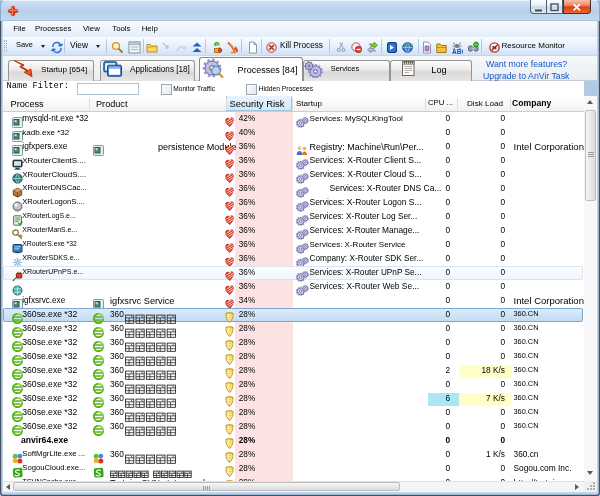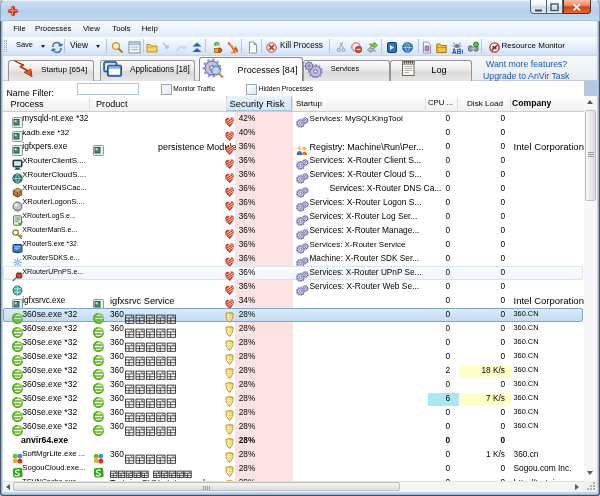--- a/index.html
+++ b/index.html
@@ -187,21 +187,21 @@
 <div class="abs" style="left:400px;top:60px;z-index:5;"><svg width="18" height="17" viewBox="0 0 18 17" style="">
         <rect x="2.5" y="1.5" width="11.5" height="14" fill="#fdfdf6" stroke="#70665a"></rect>
         <rect x="2.5" y="1.5" width="11.5" height="2.8" fill="#c8beaa" stroke="#70665a" stroke-width="0.5"></rect>
         <path d="M4.5 0.8 V3.6 M6.5 0.8 V3.6 M8.5 0.8 V3.6 M10.5 0.8 V3.6 M12.5 0.8 V3.6" stroke="#554a3a" stroke-width="0.9"></path>
         <path d="M4.5 6.5 H12 M4.5 8.5 H12 M4.5 10.5 H12 M4.5 12.5 H9" stroke="#9a9a9a" stroke-width="0.8"></path>
       </svg></div>
 <div class="abs t" style="left:431.3px;top:65px;font-size:9.2px;color:#000;z-index:5;">Log</div>
 <div class="abs t" style="left:486px;top:58.5px;font-size:8.74px;color:#1457c8;">Want more features?</div>
 <div class="abs t" style="left:483px;top:70.5px;font-size:8.72px;color:#1457c8;">Upgrade to AnVir Task</div>
 <div class="abs" style="left:2px;top:81px;width:582px;height:15px;background:#ffffff;"></div>
-<div class="abs t" style="left:6.6px;top:88px;font-size:8.69px;color:#000;">Name Filter:</div>
+<div class="abs t" style="left:6.6px;top:81px;font-size:8.69px;color:#000;font-family:Liberation Mono, monospace;">Name Filter:</div>
 <div class="abs" style="left:77px;top:83px;width:62px;height:12px;border:1px solid #afc4d6;background:#fff;"></div>
 <div class="abs" style="left:160.8px;top:83.5px;width:11px;height:11px;border:1px solid #98a8b8;background:linear-gradient(135deg,#fcfcfc,#e4e8ec);"></div>
 <div class="abs t" style="left:173.3px;top:85px;font-size:6.6px;color:#000;">Monitor Traffic</div>
 <div class="abs" style="left:245.9px;top:83.5px;width:11px;height:11px;border:1px solid #98a8b8;background:linear-gradient(135deg,#fcfcfc,#e4e8ec);"></div>
 <div class="abs t" style="left:258.7px;top:85px;font-size:6.73px;color:#000;">Hidden Processes</div>
 <div class="abs" style="left:2px;top:96px;width:582px;height:16px;background:linear-gradient(#ffffff,#f2f1f0);border-bottom:1px solid #cdcdcd;"></div>
 <div class="abs" style="left:226px;top:96px;width:65.5px;height:15px;background:linear-gradient(#e9f4fd,#d2e8f9);border:1px solid #9ec6e2;border-top:none;"></div>
 <div class="abs" style="left:89px;top:98px;width:1px;height:12px;background:#dcdcdc;"></div>
 <div class="abs" style="left:225.5px;top:98px;width:1px;height:12px;background:#dcdcdc;"></div>
 <div class="abs" style="left:291.5px;top:98px;width:1px;height:12px;background:#dcdcdc;"></div>
@@ -443,21 +443,21 @@
         </svg></div>
 <div class="abs t" style="left:236.8px;top:142px;font-size:8.2px;color:#000;">36%</div>
 <div class="abs" style="left:293.5px;top:141.5px;"><svg width="13" height="11" viewBox="0 0 13 11" style="">
           <circle cx="4.6" cy="6.3" r="3.5" fill="#c8c8e8" stroke="#5c5c94" stroke-width="0.9"></circle>
           <circle cx="4.6" cy="6.3" r="4.2" fill="none" stroke="#9c9ccc" stroke-width="1.1" stroke-dasharray="1.4 1.3"></circle>
           <circle cx="4.6" cy="6.3" r="1.2" fill="#f4f4fc" stroke="#5c5c94" stroke-width="0.7"></circle>
           <circle cx="9.3" cy="3.5" r="2.6" fill="#c8c8e8" stroke="#5c5c94" stroke-width="0.8"></circle>
           <circle cx="9.3" cy="3.5" r="3.2" fill="none" stroke="#9c9ccc" stroke-width="0.9" stroke-dasharray="1.2 1.1"></circle>
           <circle cx="9.3" cy="3.5" r="0.9" fill="#f4f4fc" stroke="#5c5c94" stroke-width="0.6"></circle>
         </svg></div>
-<div class="abs t" style="left:307.5px;top:142px;font-size:8.25px;color:#000;">Machine: X-Router SDK Ser...</div>
+<div class="abs t" style="left:307.5px;top:142px;font-size:8.25px;color:#000;">Company: X-Router SDK Ser...</div>
 <div class="abs t" style="left:408px;top:142px;font-size:8.3px;color:#000;width:40px;text-align:right;">0</div>
 <div class="abs t" style="left:443px;top:142px;font-size:8.3px;color:#000;width:60px;text-align:right;">0</div>
 <div class="abs" style="left:0.5px;top:154px;width:580px;height:14px;background:linear-gradient(#fcfdfe,#f0f6fc);border:1px solid #d9e6f2;border-radius:2px;"></div>
 <div class="abs" style="left:10px;top:155.5px;"><svg width="11" height="11" viewBox="0 0 11 11" style="">
           <path d="M0.8 10.2 C2.6 7.8 3.8 6.8 5.4 5.8" stroke="#2a8a20" stroke-width="1.3" fill="none"></path>
           <rect x="4.4" y="2.4" width="5.4" height="4.6" rx="0.8" fill="#d04428" stroke="#7a2012"></rect>
           <path d="M5.8 0.9 V2.6 M8.2 0.9 V2.6" stroke="#7a2012" stroke-width="1"></path>
         </svg></div>
 <div class="abs t" style="left:20.3px;top:156px;font-size:7.08px;color:#000;">XRouterUPnPS.e...</div>
 <div class="abs" style="left:222.5px;top:155.2px;"><svg width="9" height="11" viewBox="0 0 9 11" style="">

